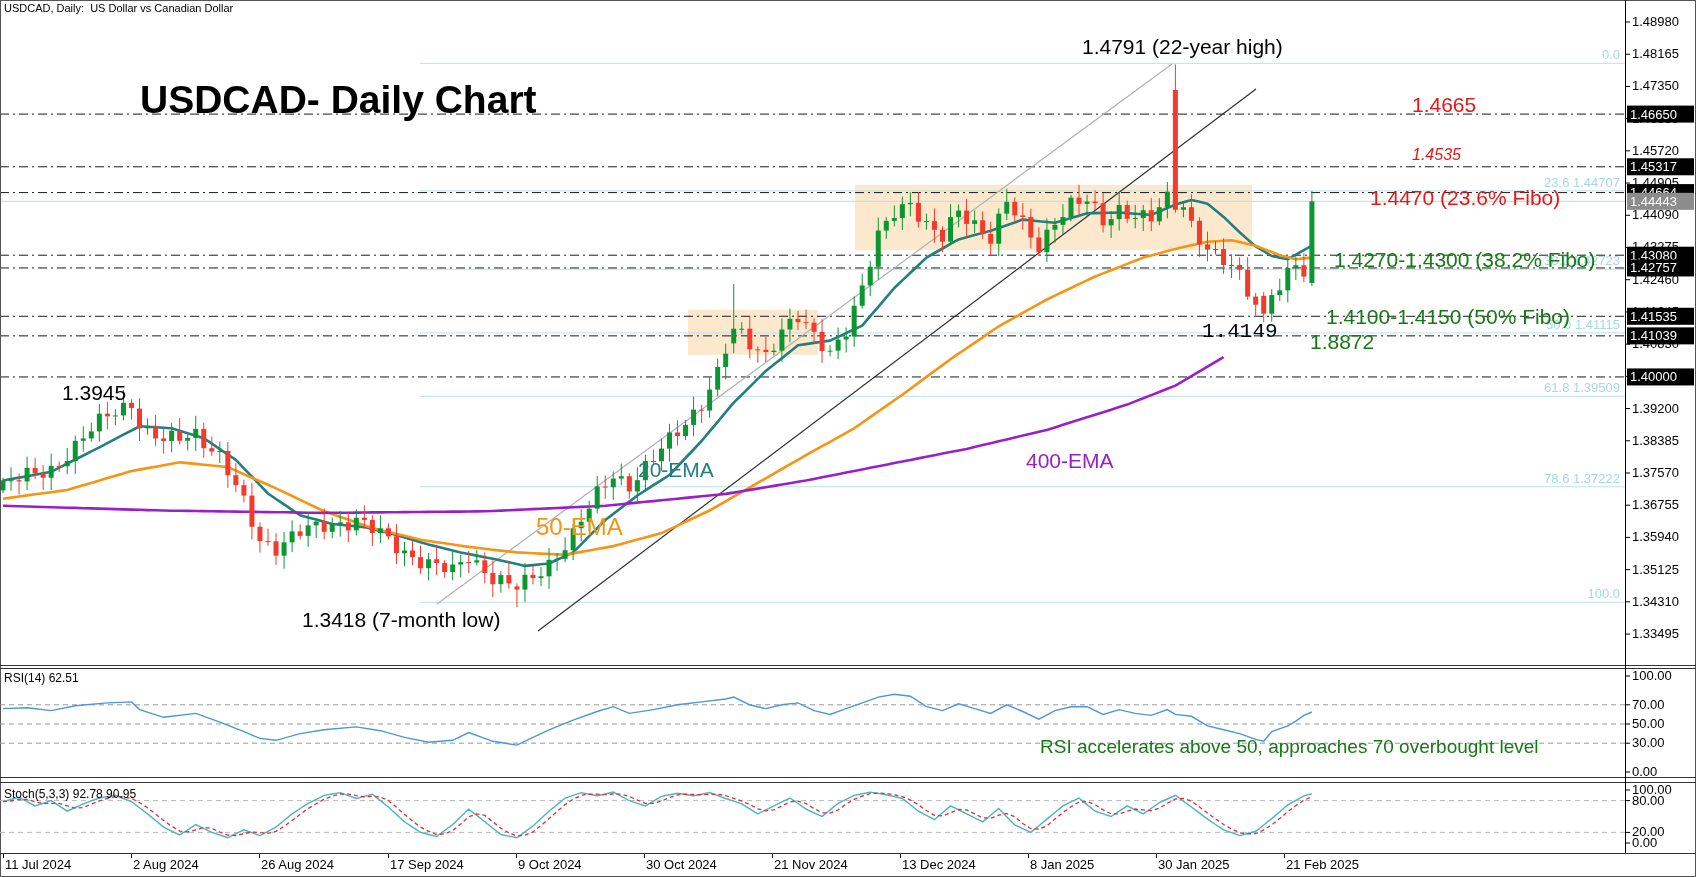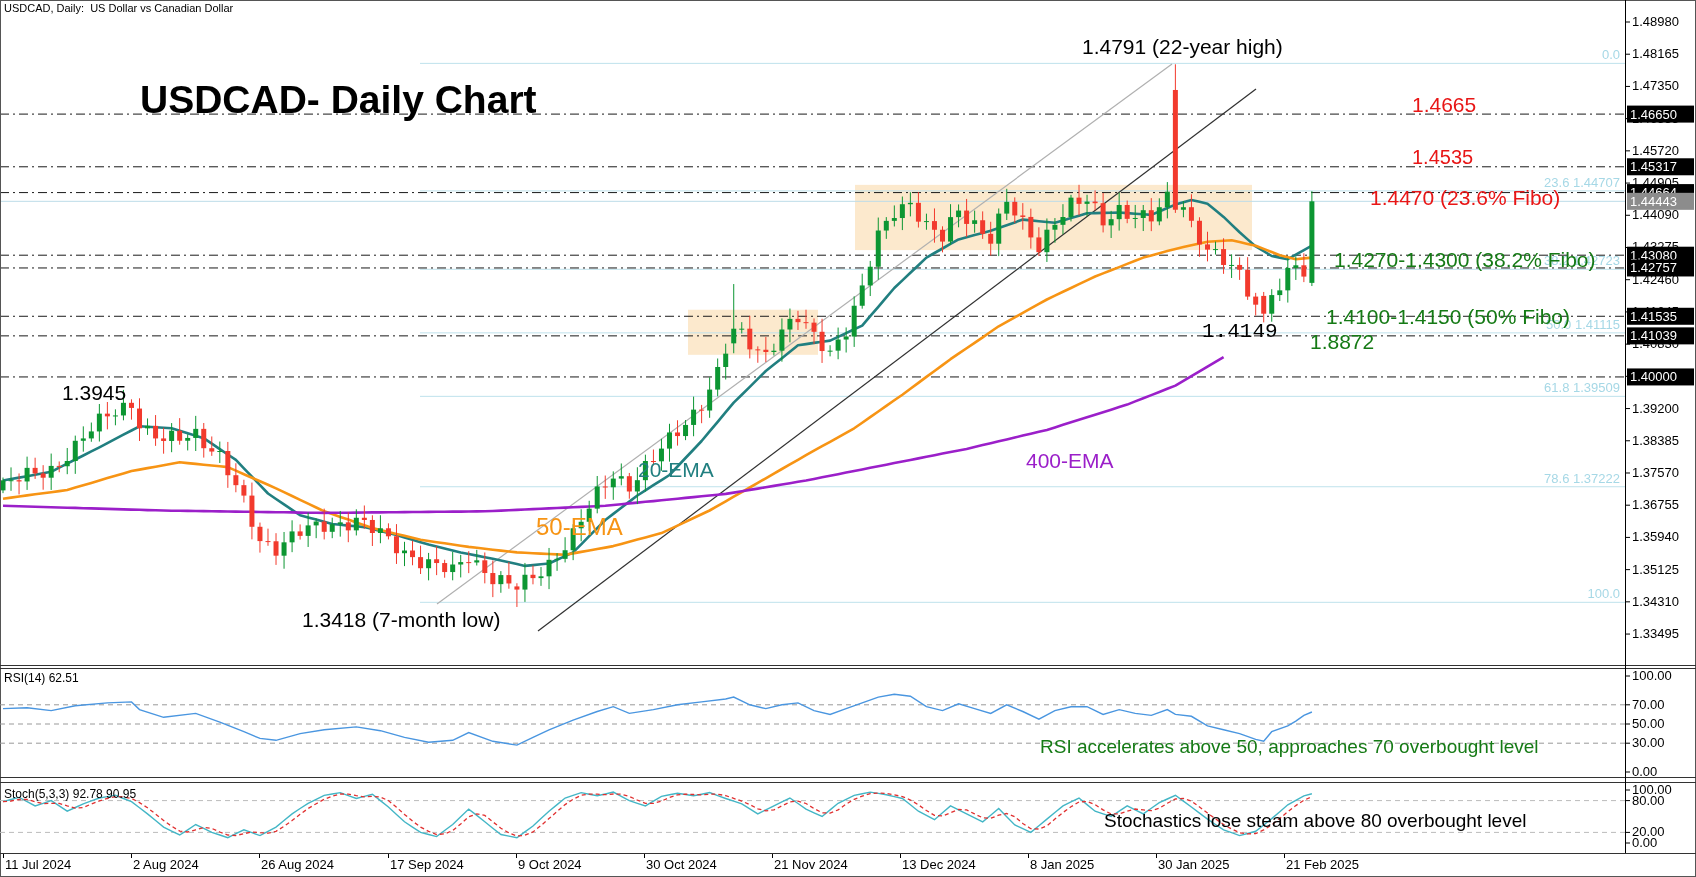--- a/index.html
+++ b/index.html
@@ -490,28 +490,27 @@
   <div class="ov" style="left:4px;top:3px;font-size:11px;color:#000;">USDCAD, Daily:  US Dollar vs Canadian Dollar</div>
 
   <div class="ov" style="left:140px;top:80px;font-size:39px;font-weight:bold;color:#000;">USDCAD- Daily Chart</div>
 
   <div id="overlay-gen">
       <div class="ov" style="left: 1082px; top: 36px; font-size: 21px; color: rgb(0, 0, 0);">1.4791 (22-year high)</div>
       <div class="ov" style="left: 62px; top: 382px; font-size: 21px; color: rgb(0, 0, 0);">1.3945</div>
       <div class="ov" style="left: 302px; top: 609px; font-size: 21px; color: rgb(0, 0, 0);">1.3418 (7-month low)</div>
       <div class="ov" style="left: 1202px; top: 321px; font-size: 21px; color: rgb(0, 0, 0); font-family: Liberation Mono, monospace;">1.4149</div>
       <div class="ov" style="left: 1412px; top: 94px; font-size: 21px; color: rgb(232, 22, 22);">1.4665</div>
-      <div class="ov" style="left: 1412px; top: 147px; font-size: 20px; color: rgb(232, 22, 22);">1.4535</div>
+      <div class="ov" style="left: 1412px; top: 147px; font-size: 16px; color: rgb(232, 22, 22); font-style: italic;">1.4535</div>
       <div class="ov" style="left: 1370px; top: 187px; font-size: 21px; color: rgb(232, 22, 22);">1.4470 (23.6% Fibo)</div>
       <div class="ov" style="left: 1334px; top: 249px; font-size: 21px; color: rgb(21, 122, 21);">1.4270-1.4300 (38.2% Fibo)</div>
       <div class="ov" style="left: 1326px; top: 306px; font-size: 21px; color: rgb(21, 122, 21);">1.4100-1.4150 (50% Fibo)</div>
       <div class="ov" style="left: 1310px; top: 331px; font-size: 21px; color: rgb(21, 122, 21);">1.8872</div>
       <div class="ov" style="left: 638px; top: 459px; font-size: 21px; color: rgb(33, 127, 128);">20-EMA</div>
       <div class="ov" style="left: 536px; top: 514px; font-size: 24px; color: rgb(247, 148, 20);">50-EMA</div>
       <div class="ov" style="left: 1026px; top: 450px; font-size: 21px; color: rgb(155, 31, 201);">400-EMA</div>
     </div>
 
   <div class="ov" style="left:4px;top:672px;font-size:12px;color:#000;">RSI(14) 62.51</div>
   <div class="ov" style="left:1040px;top:737px;font-size:19px;color:#157a15;">RSI accelerates above 50, approaches 70 overbought level</div>
 
   <div class="ov" style="left:4px;top:788px;font-size:12px;color:#000;">Stoch(5,3,3) 92.78 90.95</div>
-  <div class="ov" style="left:1104px;top:811px;font-size:19px;color:#000;">Stochastics lose steam above 80 overbought level</div>
 </div>
 
 </body></html>

